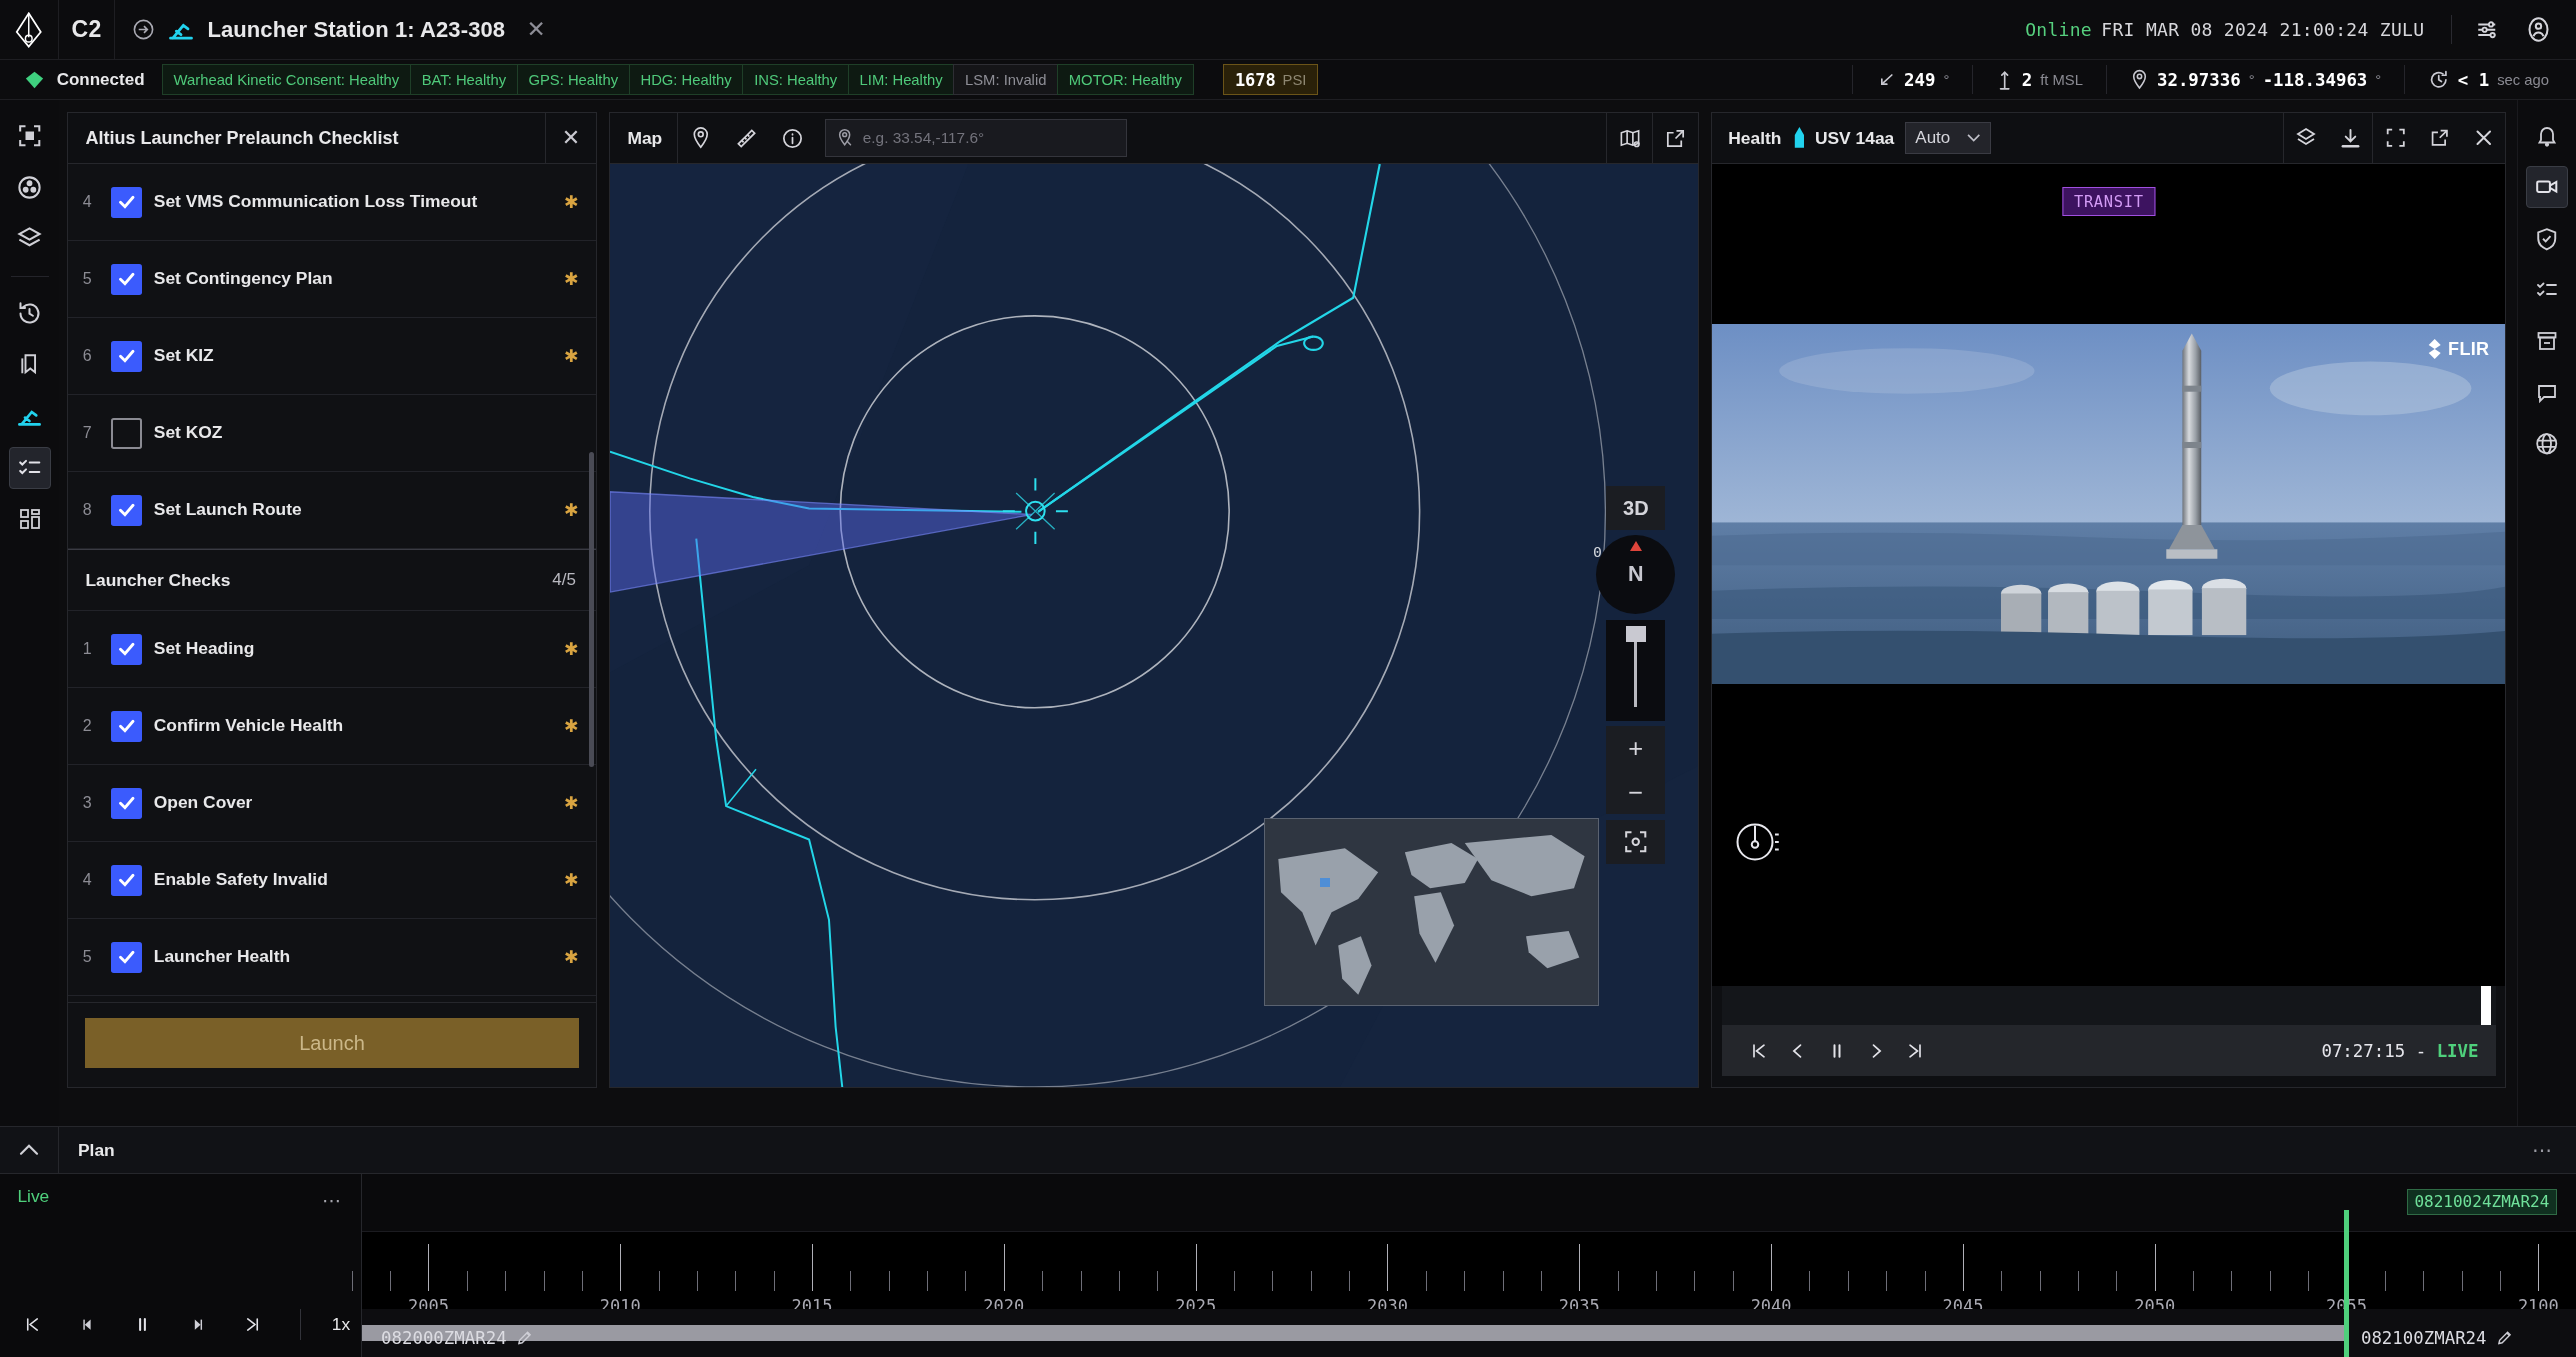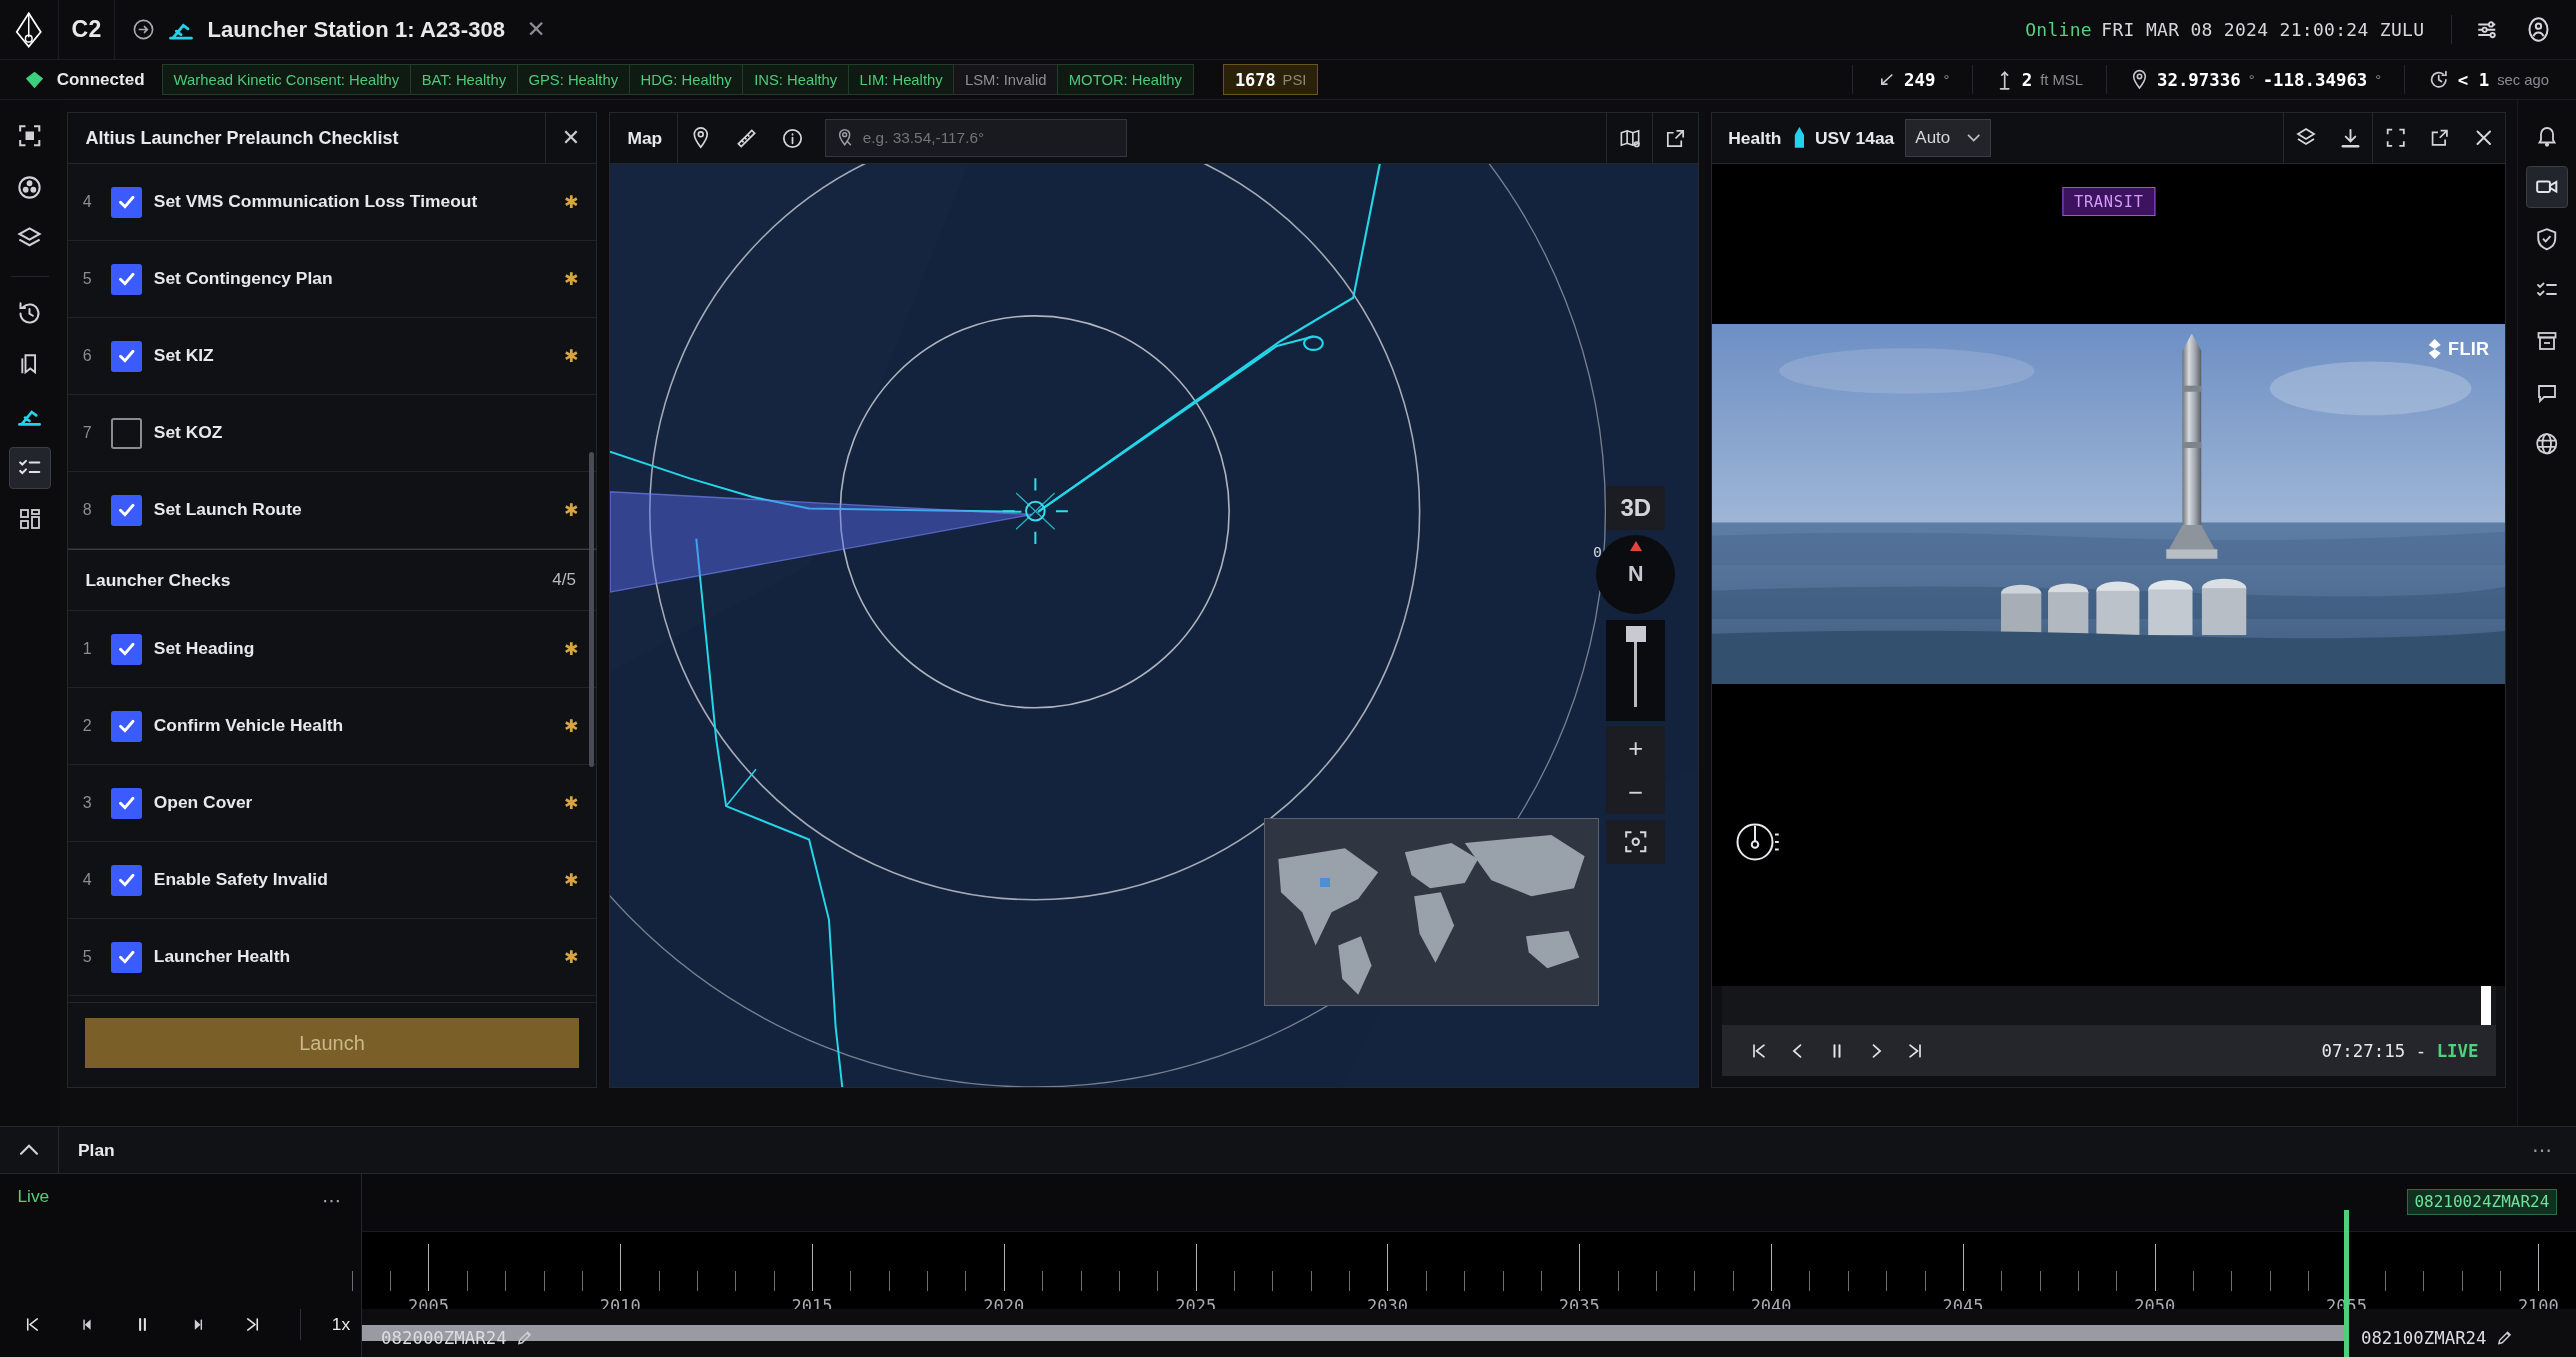--- a/index.html
+++ b/index.html
@@ -106,21 +106,21 @@
   .mt-search input { flex: 1 1 auto; background: transparent; border: none; outline: none; color: #d8d8dd;
                      font-size: 15.4px; font-family: inherit; }
   .mt-search input::placeholder { color: #73737c; }
   .mt-right { margin-left: auto; display: flex; align-items: center; }
   .mt-right .mt-ico { border-left: 0.7px solid #26272c; }
 
   .mapview { position: relative; flex: 1 1 auto; background: #122038; overflow: hidden; }
   .mapview svg.base { position: absolute; inset: 0; width: 100%; height: 100%; }
   .rng-label { position: absolute; left: 983px; top: 379px; font-size: 14.8px; color: #d2d6dd; font-family: "DejaVu Sans Mono", monospace; }
   .ctl-stack { position: absolute; right: 23px; top: 322px; display: flex; flex-direction: column; align-items: center; gap: 5.4px; }
-  .btn3d { width: 59px; height: 44px; background: #1b1d22; color: #d4d4da; font-size: 24px; font-weight: 700;
+  .btn3d { width: 59px; height: 44px; background: #1b1d22; color: #d4d4da; font-size: 20px; font-weight: 700;
            display: flex; align-items: center; justify-content: center; cursor: pointer; }
   .compass { width: 79px; height: 79px; border-radius: 50%; background: #0b0c10; display: flex;
              align-items: center; justify-content: center; position: relative; cursor: pointer; }
   .compass .n { font-size: 21.5px; font-weight: 700; color: #c7c7cf; }
   .compass .needle { position: absolute; top: 6px; left: 50%; transform: translateX(-50%);
                      width: 0; height: 0; border-left: 6.7px solid transparent; border-right: 6.7px solid transparent;
                      border-bottom: 10px solid #e0453b; }
   .pitchbox { width: 59px; height: 101px; background: #0b0c10; display: flex; justify-content: center; padding-top: 8px; cursor: pointer; }
   .pitchbox .track { width: 2.7px; height: 79px; background: #b9b9c0; position: relative; }
   .pitchbox .knob { position: absolute; top: -1.3px; left: -8.7px; width: 20px; height: 16px; background: #c9c9d1; }
@@ -132,21 +132,21 @@
              background: #2e3540; border: 0.7px solid #5a6270; }
   .minimap .land { position: absolute; inset: 0; }
   .minimap .dot { position: absolute; left: 55px; top: 59px; width: 9.4px; height: 9.4px; background: #4f8ed6; }
 
   
   .videopanel { width: 795px; flex: 0 0 795px; background: #0e0f12; border: 0.7px solid #26272c;
                 display: flex; flex-direction: column; height: 976px; }
   .vp-head { height: 51px; flex: 0 0 51px; display: flex; align-items: center; border-bottom: 0.7px solid #26272c; }
   .vp-title { padding: 0 10.7px 0 16px; font-size: 17.4px; font-weight: 700; }
   .vp-src { display: flex; align-items: center; gap: 8px; font-size: 17.4px; font-weight: 700; padding-right: 10.7px; }
-  .vp-sel { height: 38px; min-width: 86px; background: #23242a; border: 0.7px solid #3a3b43; display: flex;
+  .vp-sel { height: 32px; min-width: 86px; background: #23242a; border: 0.7px solid #3a3b43; display: flex;
             align-items: center; justify-content: space-between; padding: 0 9.4px; gap: 7px; font-size: 17px;
             color: #d4d4da; cursor: pointer; }
   .vp-ico { width: 44px; height: 51px; display: flex; align-items: center; justify-content: center; cursor: pointer; }
   .vp-right { margin-left: auto; display: flex; align-items: center; }
   .vp-right .grp { display: flex; border-left: 0.7px solid #26272c; }
   .vidstage { flex: 1 1 auto; position: relative; background: #000; overflow: hidden; }
   .transit { position: absolute; left: 50%; top: 23px; transform: translateX(-50%); padding: 4.7px 10.7px;
              background: #3d1360; border: 1.3px solid #a14fe0; color: #d39bf5; font-size: 15.4px;
              font-family: "DejaVu Sans Mono", monospace; letter-spacing: 0.7px; }
   .vidframe { position: absolute; left: 0; right: 0; top: 160px; height: 360px; overflow: hidden; }

